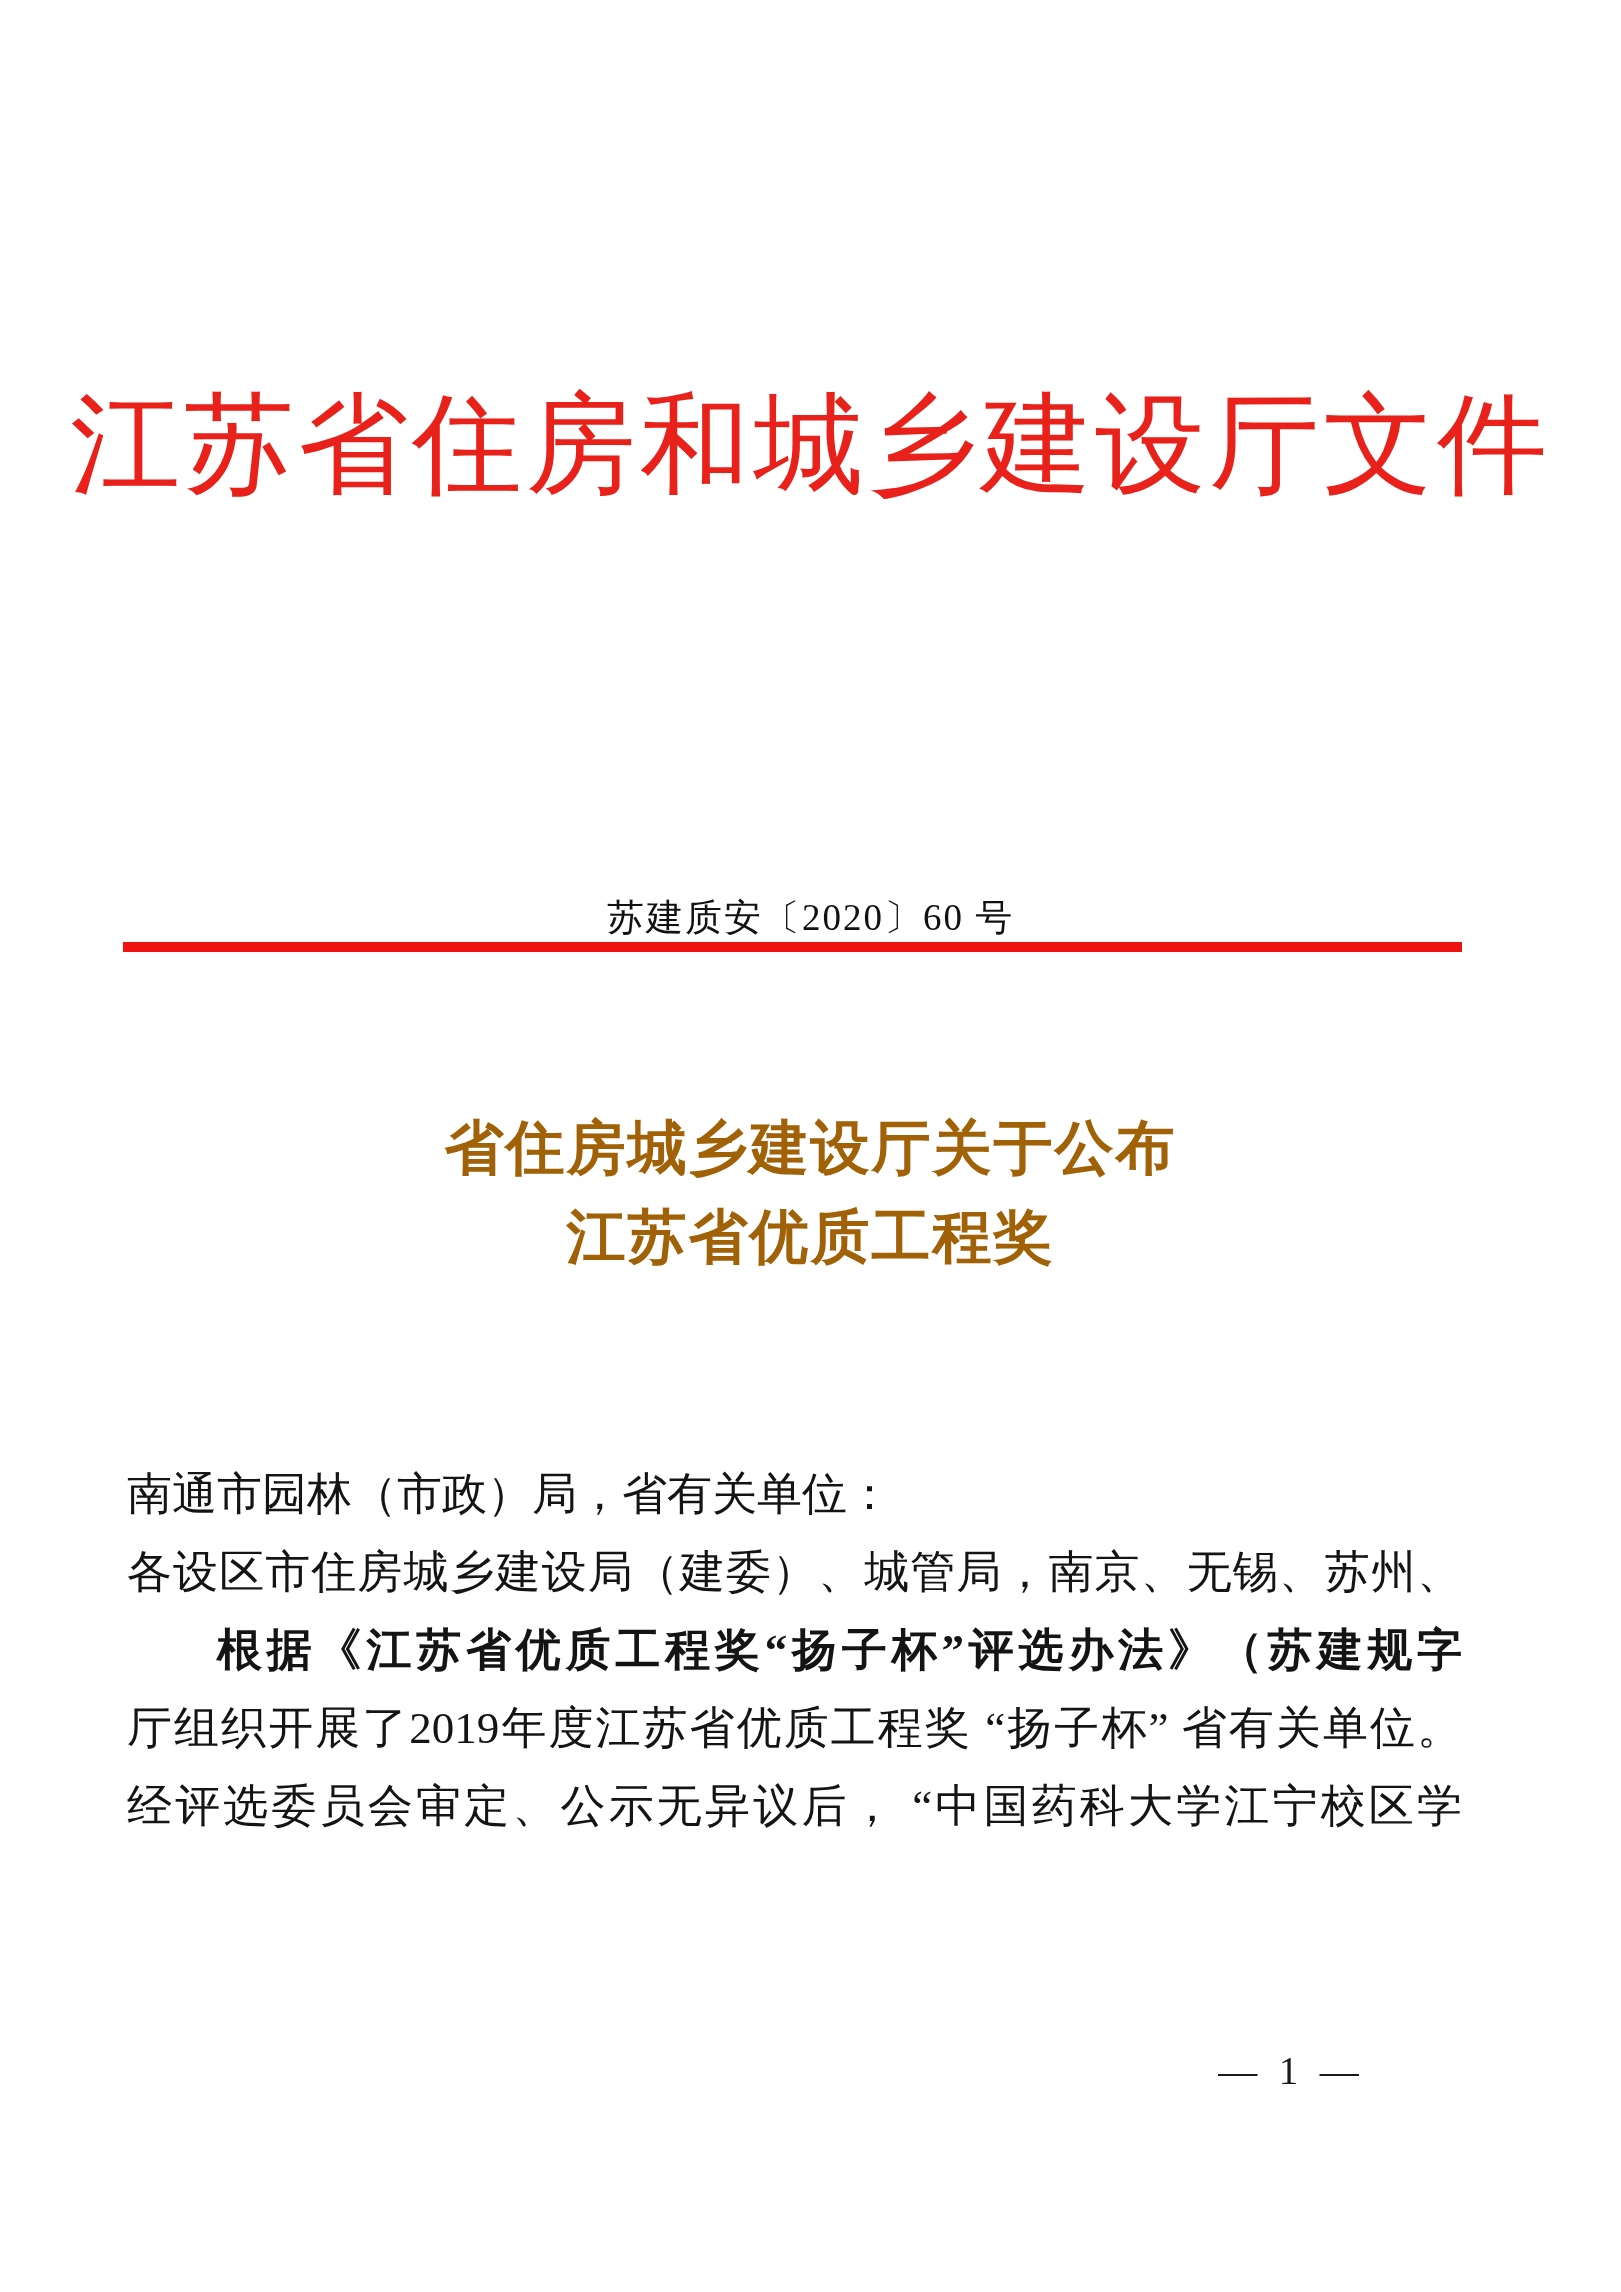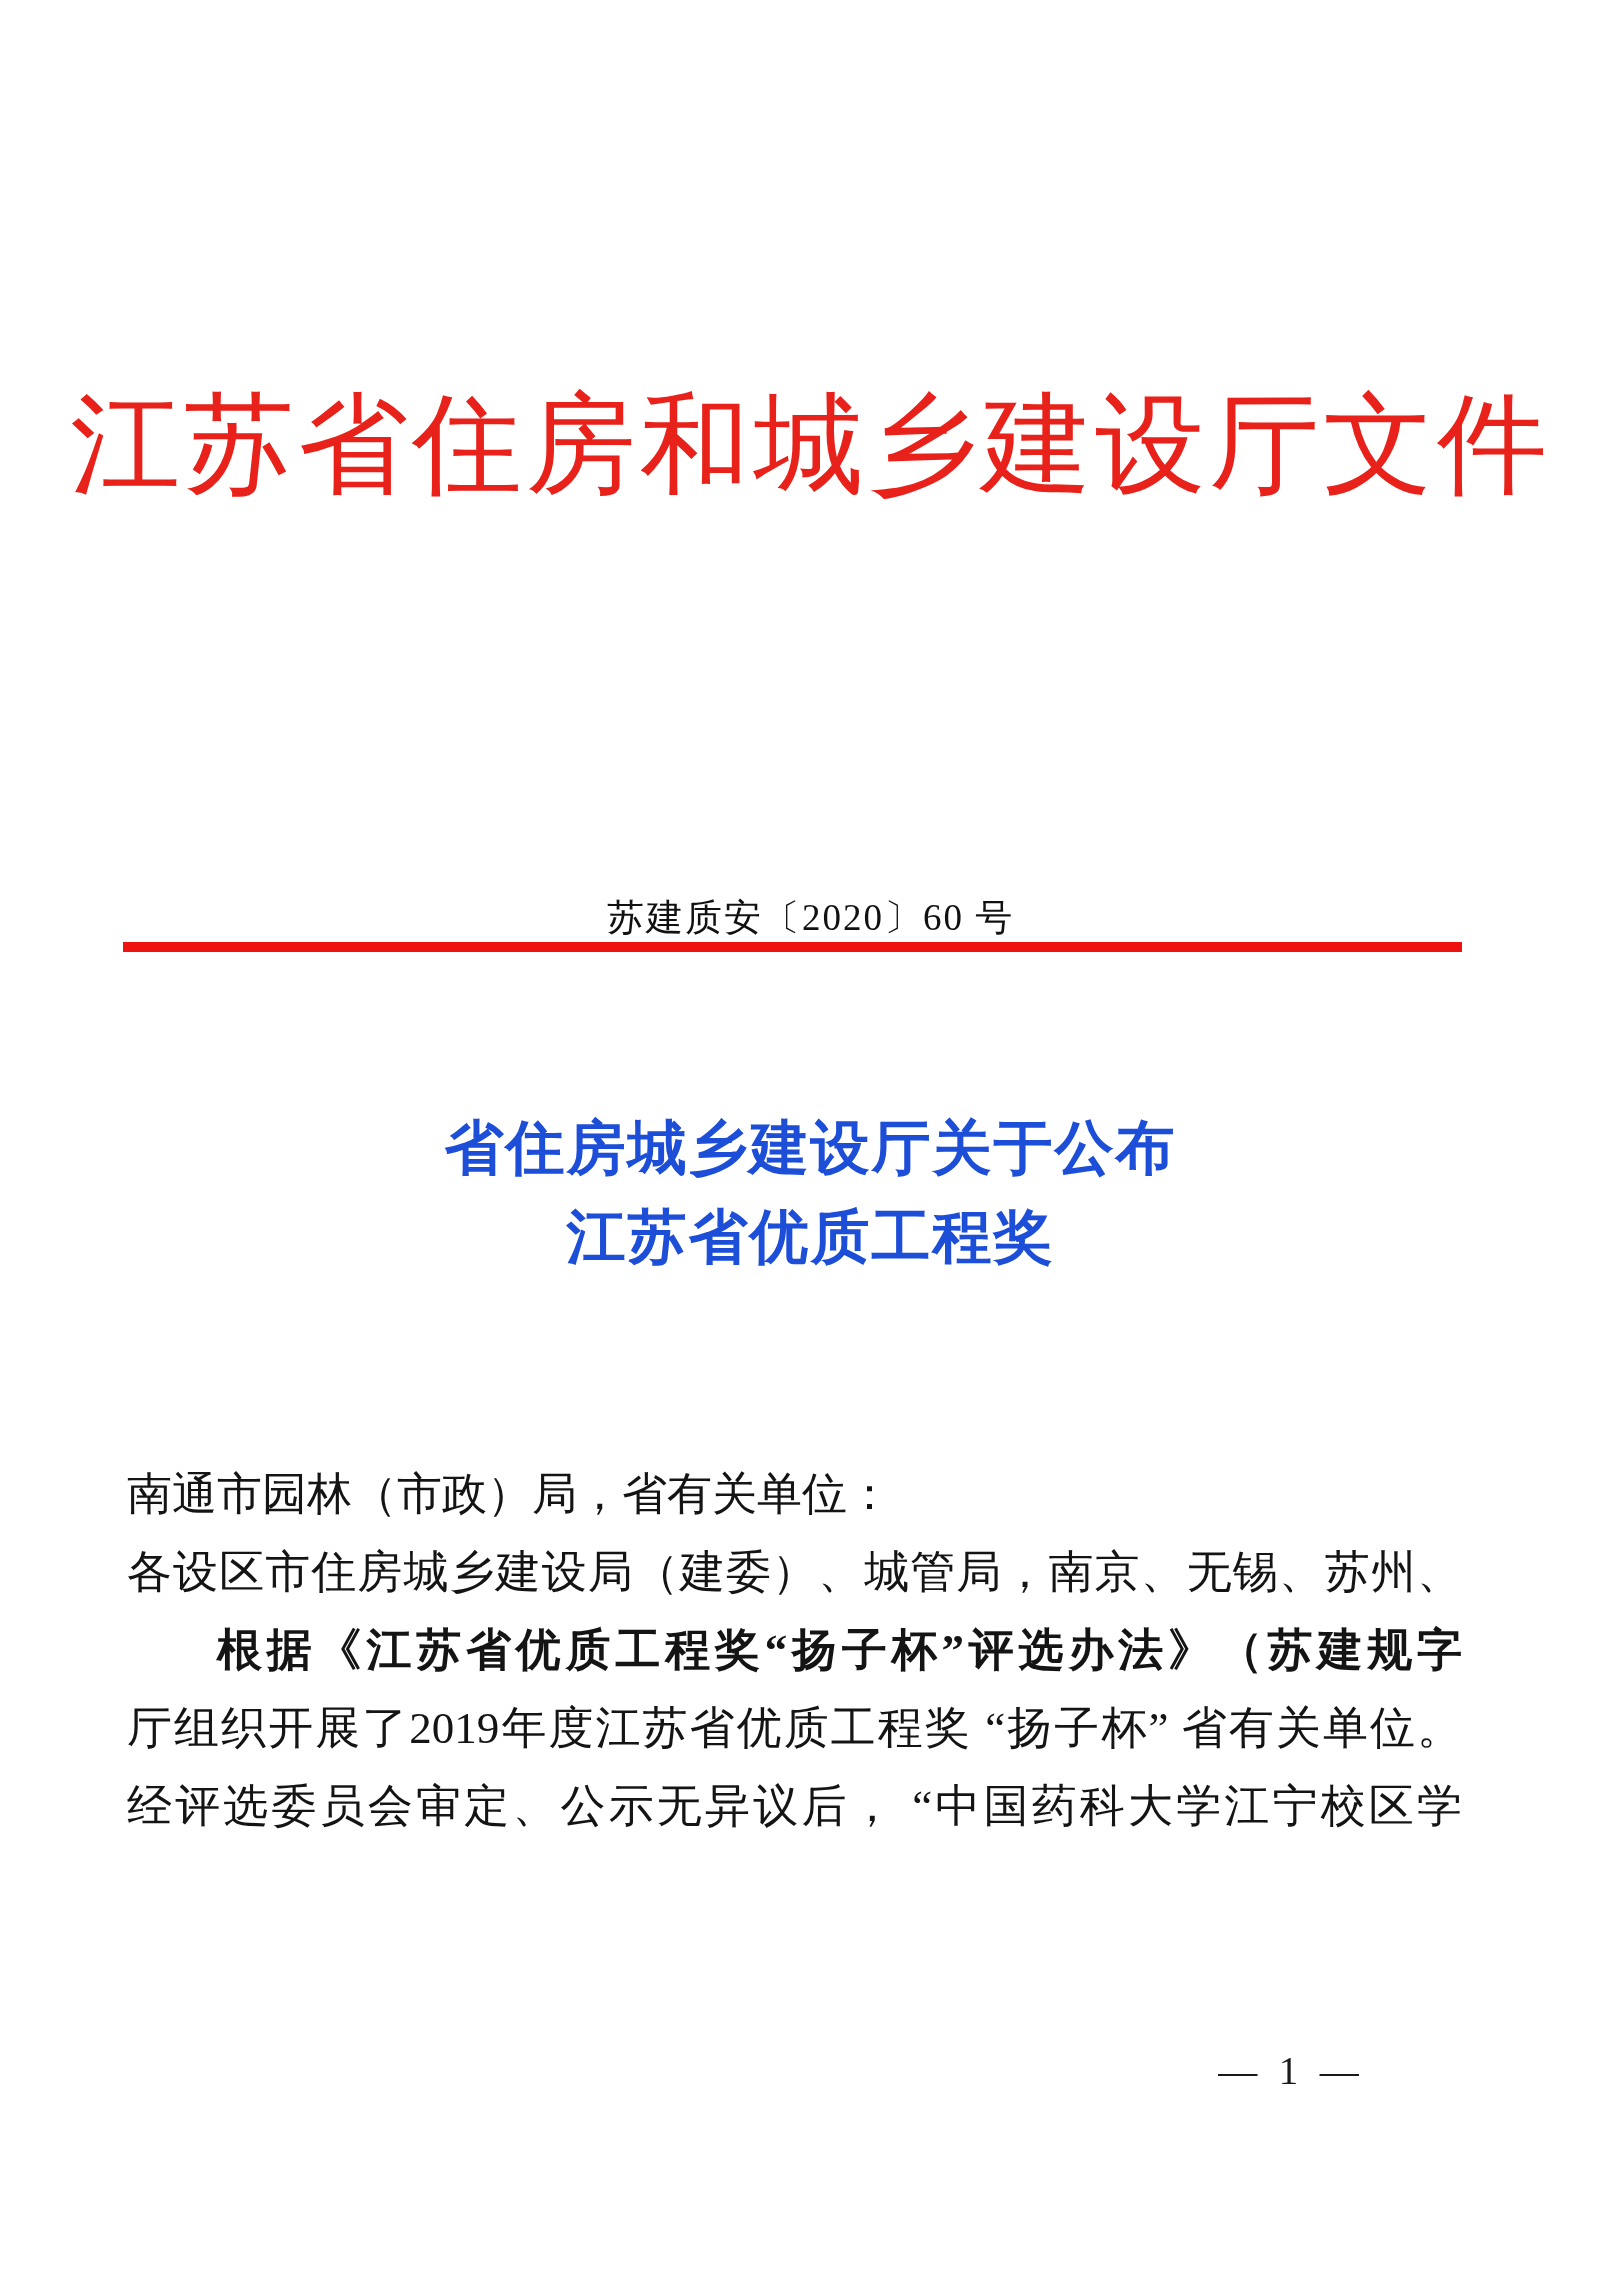--- a/index.html
+++ b/index.html
@@ -51,21 +51,21 @@
   }
   .doc-title {
     position: absolute;
     top: 1104px;
     left: 0;
     width: 100%;
     text-align: center;
     font-weight: bold;
     font-size: 59px;
     line-height: 89px;
-    color: #1d4ed8;
+    color: #a16207;
     letter-spacing: 2px;
   }
   .doc-body {
     position: absolute;
     top: 1455px;
     left: 127px;
     width: 1335px;
     font-size: 45px;
     color: #141414;
   }

